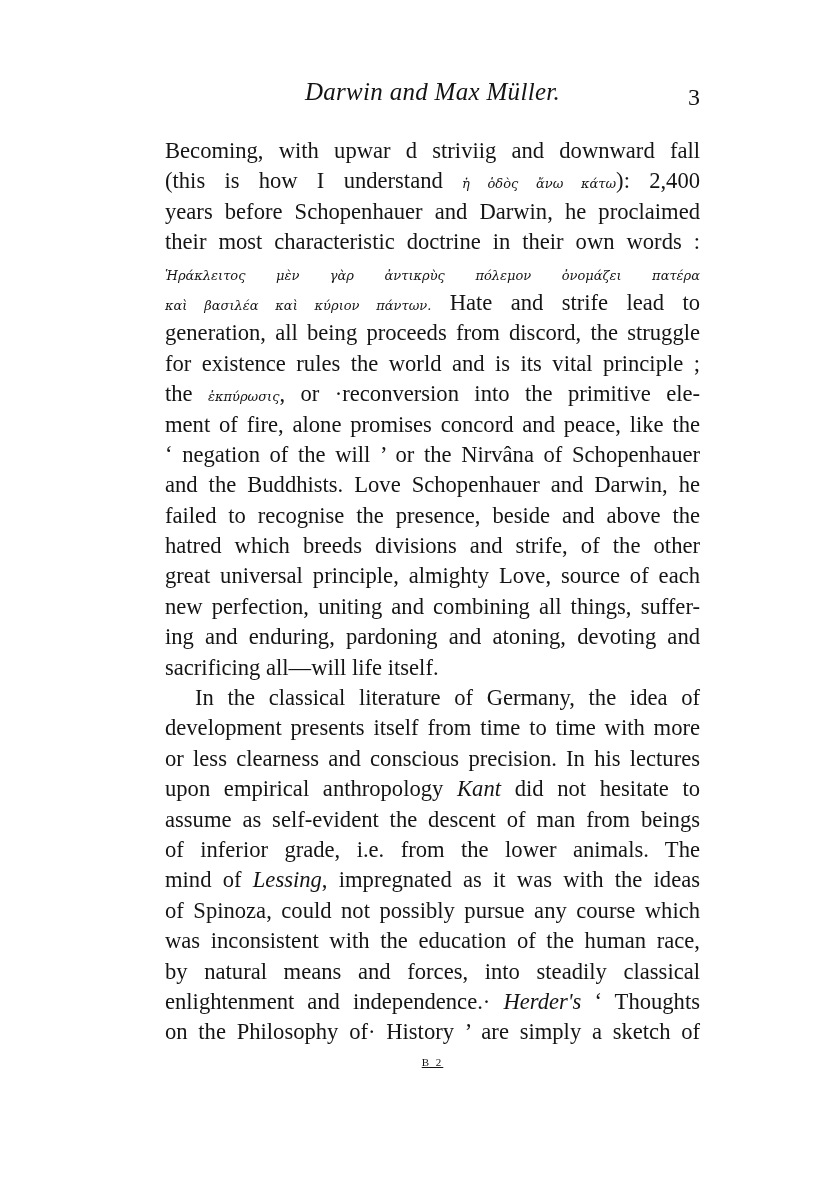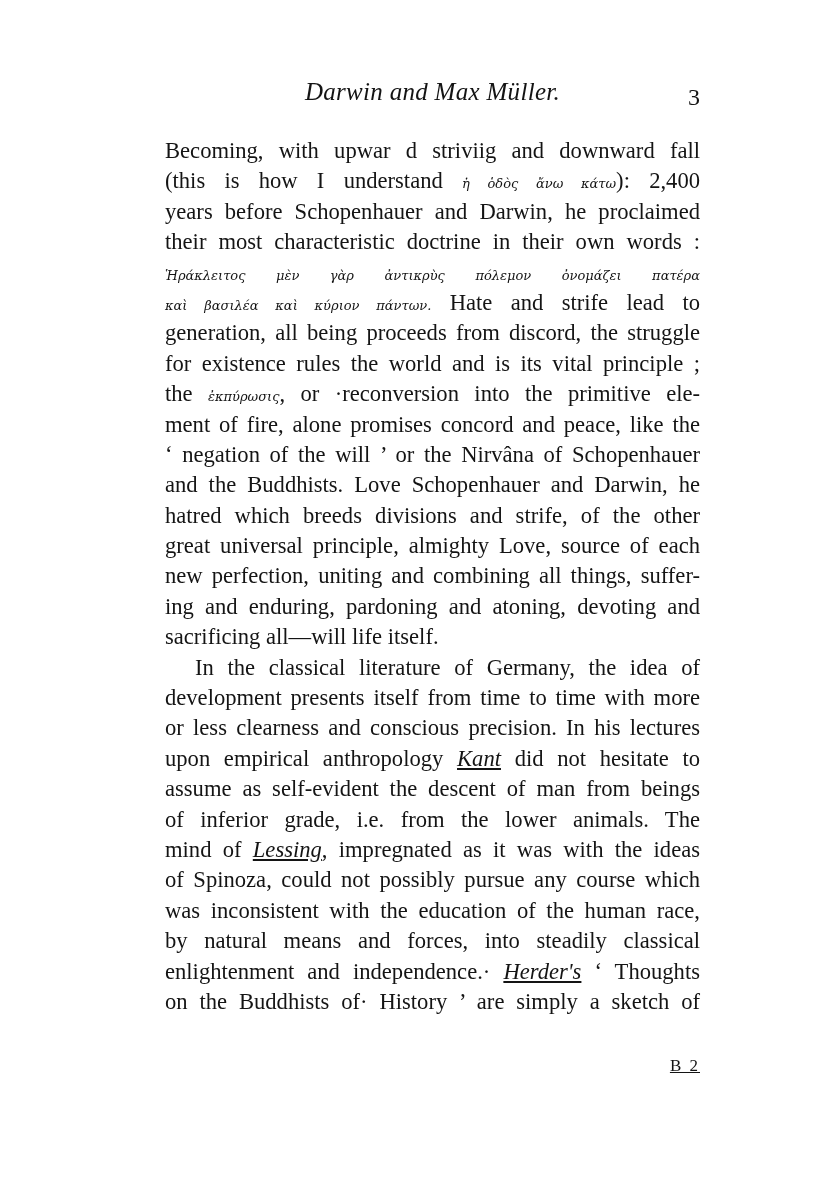--- a/index.html
+++ b/index.html
@@ -65,29 +65,28 @@
     .line.indent {
       padding-left: 30px;
     }
     .greek {
       font-style: italic;
       font-family: "DejaVu Serif", serif;
       font-size: 13px;
     }
     .it {
       font-style: italic;
-      text-decoration: underline;
     }
     .signature {
       position: absolute;
       top: 1056px;
       left: 165px;
       width: 535px;
-      text-align: right;
-      font-size: 17px;
+      text-align: center;
+      font-size: 11px;
       letter-spacing: 2px;
       text-decoration: underline;
     }
   </style>
 </head>
 <body>
 
 <div class="page">
 
   <div class="running-head">
@@ -102,34 +101,35 @@
     <span class="line"><span>years before Schopenhauer and Darwin, he proclaimed</span></span>
     <span class="line"><span>their most characteristic doctrine in their own words :</span></span>
     <span class="line"><span class="greek">Ἡράκλειτος μὲν γὰρ ἀντικρὺς πόλεμον ὀνομάζει πατέρα</span></span>
     <span class="line"><span class="greek">καὶ βασιλέα καὶ κύριον πάντων.</span><span>  Hate and strife lead to</span></span>
     <span class="line"><span>generation, all being proceeds from discord, the struggle</span></span>
     <span class="line"><span>for existence rules the world and is its vital principle ;</span></span>
     <span class="line"><span>the </span><span class="greek">ἐκπύρωσις</span><span>, or ·reconversion into the primitive ele-</span></span>
     <span class="line"><span>ment of fire, alone promises concord and peace, like the</span></span>
     <span class="line"><span>‘ negation of the will ’ or the Nirvâna of Schopenhauer</span></span>
     <span class="line"><span>and the Buddhists.  Love Schopenhauer and Darwin, he</span></span>
+    <span class="line"><span>failed to recognise the presence, beside and above the</span></span>
     <span class="line"><span>hatred which breeds divisions and strife, of the other</span></span>
     <span class="line"><span>great universal principle, almighty Love, source of each</span></span>
     <span class="line"><span>new perfection, uniting and combining all things, suffer-</span></span>
     <span class="line"><span>ing and enduring, pardoning and atoning, devoting and</span></span>
     <span class="line last"><span>sacrificing all—will life itself.</span></span>
 
     <span class="line indent"><span>In the classical literature of Germany, the idea of</span></span>
     <span class="line"><span>development presents itself from time to time with more</span></span>
     <span class="line"><span>or less clearness and conscious precision.  In his lectures</span></span>
     <span class="line"><span>upon empirical anthropology </span><span class="it">Kant</span><span> did not hesitate to</span></span>
     <span class="line"><span>assume as self-evident the descent of man from beings</span></span>
     <span class="line"><span>of inferior grade, i.e. from the lower animals.  The</span></span>
     <span class="line"><span>mind of </span><span class="it">Lessing</span><span>, impregnated as it was with the ideas</span></span>
     <span class="line"><span>of Spinoza, could not possibly pursue any course which</span></span>
     <span class="line"><span>was inconsistent with the education of the human race,</span></span>
     <span class="line"><span>by natural means and forces, into steadily classical</span></span>
     <span class="line"><span>enlightenment and independence.·  </span><span class="it">Herder's</span><span> ‘ Thoughts</span></span>
-    <span class="line"><span>on the Buddhists of· History ’ are simply a sketch of</span></span>
+    <span class="line"><span>on the Philosophy of· History ’ are simply a sketch of</span></span>
   </div>
 
   <div class="signature">B 2</div>
 </div>
 
 </body></html>

